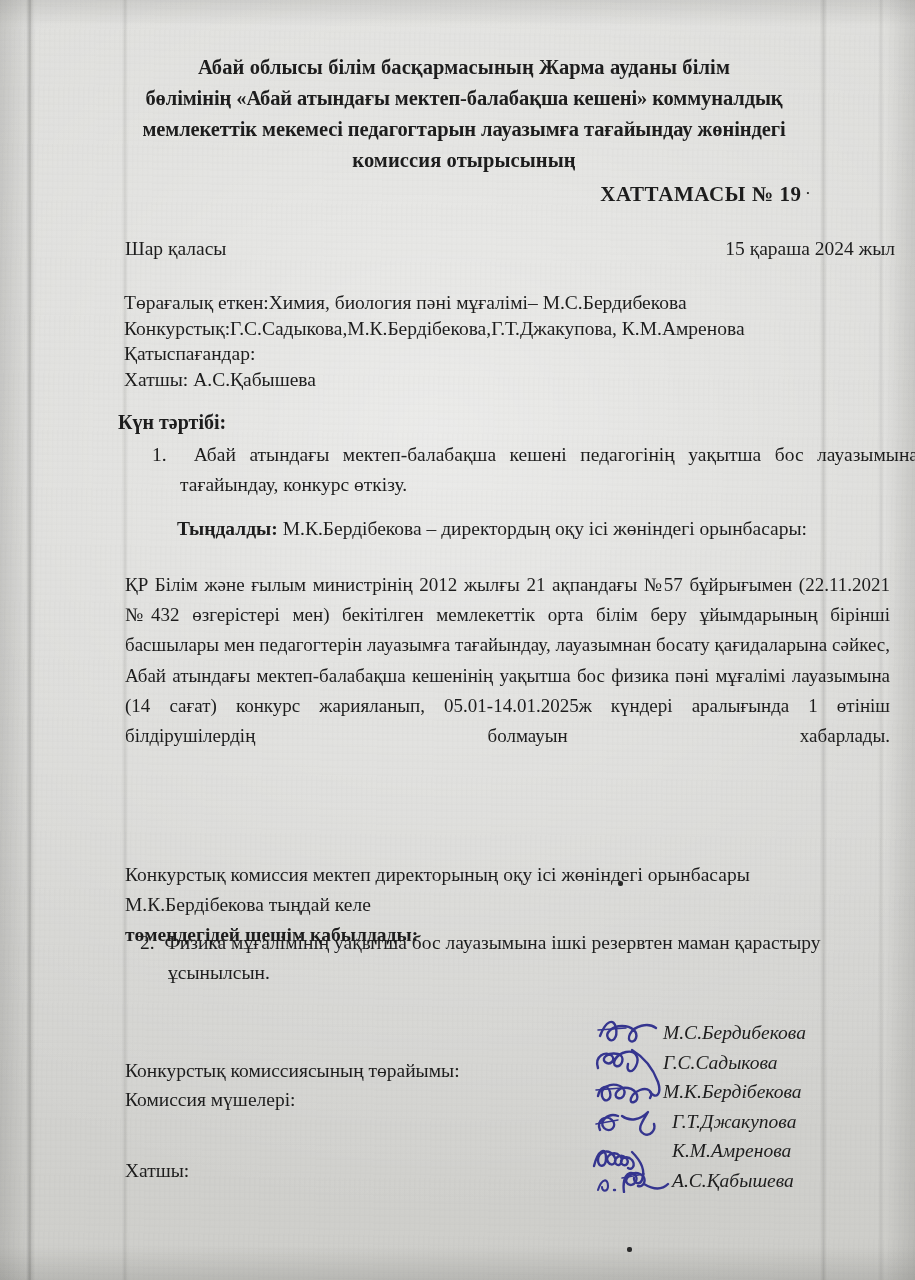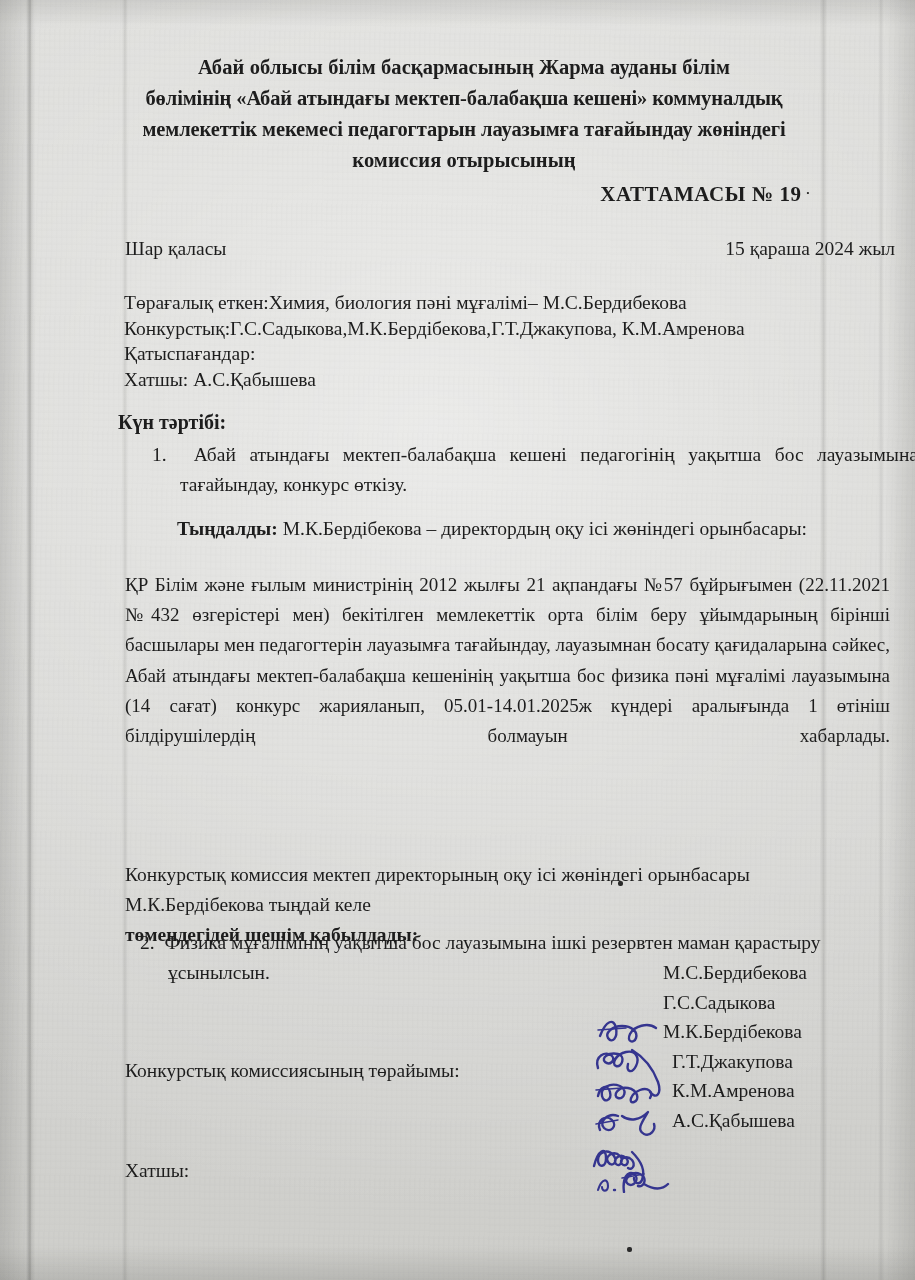--- a/index.html
+++ b/index.html
@@ -198,23 +198,24 @@
   }
   .sig-secretary {
     position: absolute;
     left: 125px;
     top: 1160px;
     font-size: 19.5px;
   }
   .sig-names {
     position: absolute;
     left: 663px;
-    top: 958px;
+    top: 1018px;
     font-size: 19.5px;
     line-height: 29.5px;
+    font-style: italic;
   }
   .sig-names .nm { display: block; white-space: nowrap; }
   .sig-names .nm.ind { padding-left: 9px; }
 
   .ink {
     position: absolute;
     color: #33338e;
     fill: none;
     stroke: #35358f;
     pointer-events: none;
@@ -275,20 +276,21 @@
     <div class="conclusion">
       <div>Конкурстық комиссия мектеп директорының оқу ісі жөніндегі орынбасары</div>
       <div>М.К.Бердібекова  тыңдай келе</div>
       <div class="strongline">төмендегідей шешім қабылдады:</div>
     </div>
 
     <div class="resolve-item"><span>2.</span>&nbsp;&nbsp;<span>Физика мұғалімінің уақытша бос лауазымына ішкі резервтен маман қарастыру ұсынылсын.</span></div>
 
     <div class="sig-labels">
       <div>Конкурстық комиссиясының төрайымы:</div>
+      <div>Комиссия мүшелері:</div>
     </div>
     <div class="sig-secretary">Хатшы:</div>
 
     <div class="sig-names">
       <span class="nm">М.С.Бердибекова</span>
       <span class="nm">Г.С.Садыкова</span>
       <span class="nm">М.К.Бердібекова</span>
       <span class="nm ind">Г.Т.Джакупова</span>
       <span class="nm ind">К.М.Амренова</span>
       <span class="nm ind">А.С.Қабышева</span>

